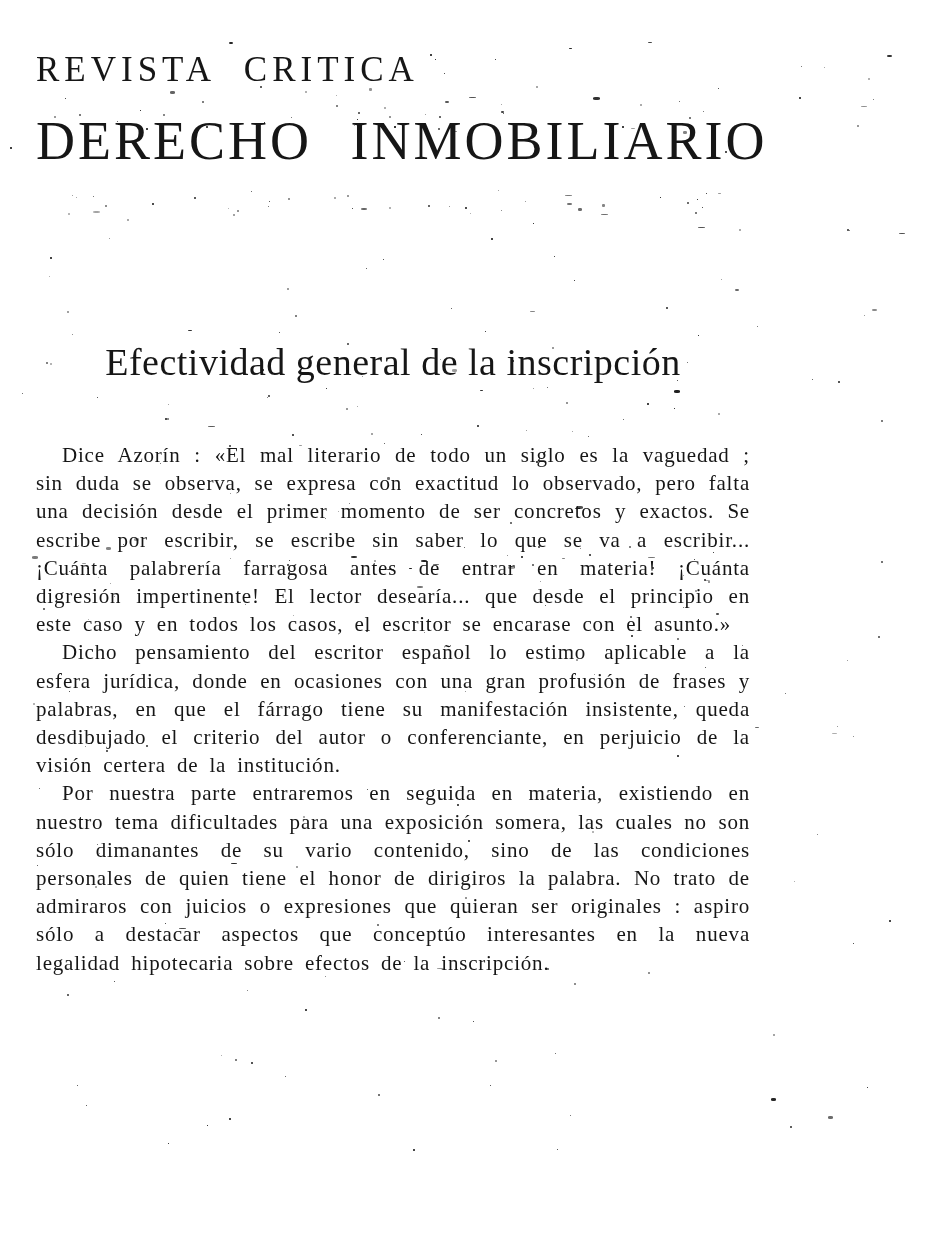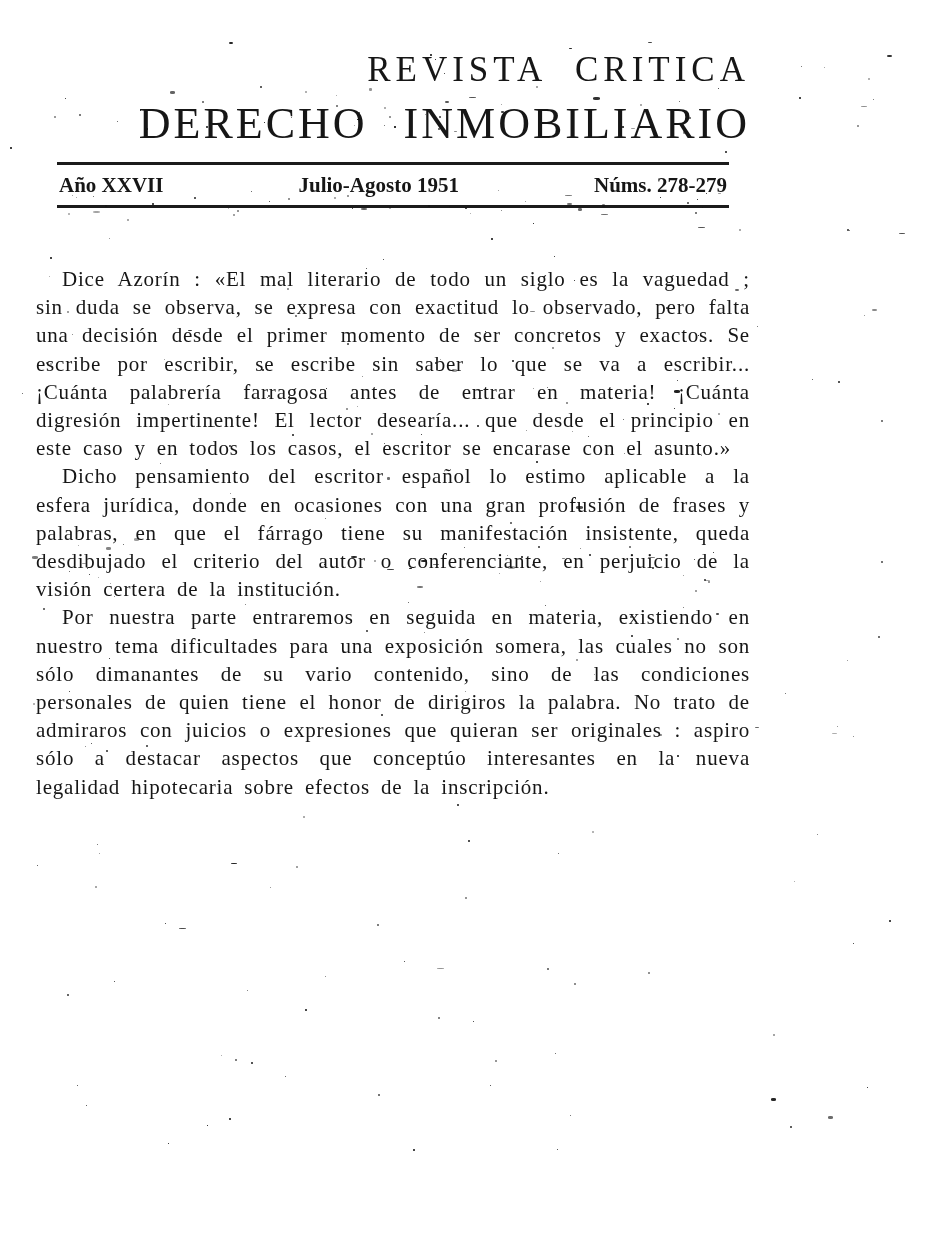--- a/index.html
+++ b/index.html
@@ -12,37 +12,37 @@
     font-family:"Liberation Serif", serif;
     overflow:hidden;
   }
   .column {
     position:absolute;
     left:36px; top:0;
     width:714px;
   }
 
   
-  .masthead { text-align:right; }
+  .masthead { text-align:left; }
   .m-title1 {
     padding-top:50px;
     font-size:35px;
     letter-spacing:5px;
     word-spacing:16px;
     white-space:nowrap;
   }
   .m-de {
     margin-top:14px;
     font-size:15px;
     font-weight:bold;
     letter-spacing:3px;
   }
   .m-title2 {
-    margin-top:8px;
-    font-size:44px;
+    margin-top:20px;
+    font-size:54px;
     letter-spacing:3px;
     word-spacing:22px;
     white-space:nowrap;
   }
   .m-sub {
     margin-top:22px;
     font-size:18px;
     font-weight:bold;
     letter-spacing:1.2px;
     line-height:26px;
@@ -92,32 +92,24 @@
 </head>
 <body>
 
 <div class="page">
   <div class="column">
 
     <header class="masthead">
       <div class="m-title1">REVISTA CRITICA</div>
       <div class="m-title2">DERECHO INMOBILIARIO</div>
 
-      <div class="rules-box">
-        <hr class="rule">
-        <div class="issue-row">
-          <span>Año XXVII</span>
-          <span>Julio-Agosto 1951</span>
-          <span>Núms. 278-279</span>
-        </div>
-        <hr class="rule">
-      </div>
     </header>
 
     <main>
+      <h1 class="article-title">Efectividad general de la inscripción</h1>
       <div class="body-text">
         <p>Dice Azorín : «El mal literario de todo un siglo es la vaguedad ; sin duda se observa, se expresa con exactitud lo observado, pero falta una decisión desde el primer momento de ser concretos y exactos. Se escribe por escribir, se escribe sin saber lo que se va a escribir... ¡Cuánta palabrería farragosa antes de entrar en materia! ¡Cuánta digresión impertinente!  El lector desearía... que desde el principio en este caso y en todos los casos, el escritor se encarase con el asunto.»</p>
         <p>Dicho pensamiento del escritor español lo estimo aplicable a la esfera jurídica, donde en ocasiones con una gran profusión de frases y palabras, en que el fárrago tiene su manifestación insistente, queda desdibujado el criterio del autor o conferenciante, en perjuicio de la visión certera de la institución.</p>
         <p>Por nuestra parte entraremos en seguida en materia, existiendo en nuestro tema dificultades para una exposición somera, las cuales no son sólo dimanantes de su vario contenido, sino de las condiciones personales de quien tiene el honor de dirigiros la palabra. No trato de admiraros con juicios o expresiones que quieran ser originales : aspiro sólo a destacar aspectos que conceptúo interesantes en la nueva legalidad hipotecaria sobre efectos de la inscripción.</p>
       </div>
     </main>
   </div>
 
   <div class="noise">
       <i style="left:899px;top:233px;width:6px;height:1px;opacity:0.74"></i>

